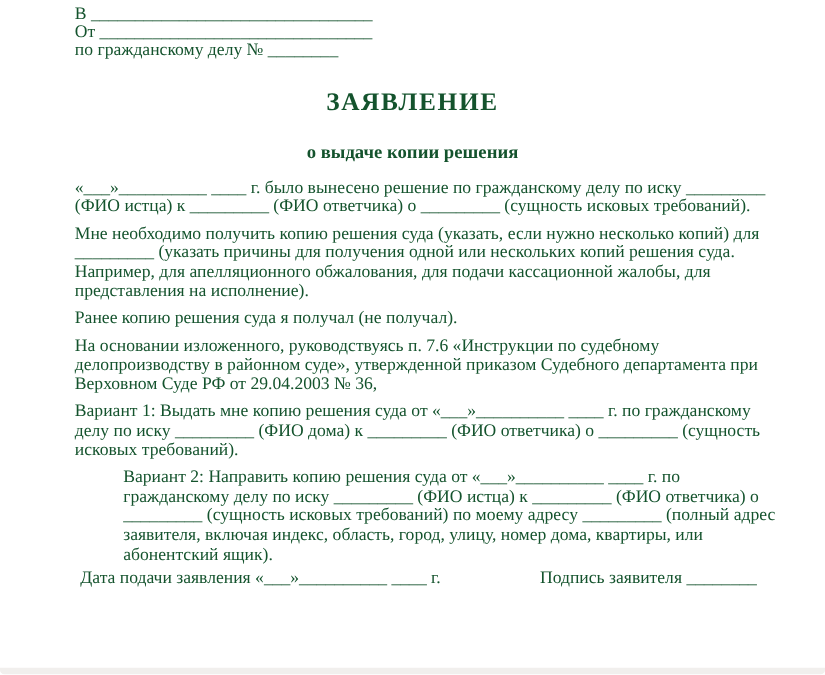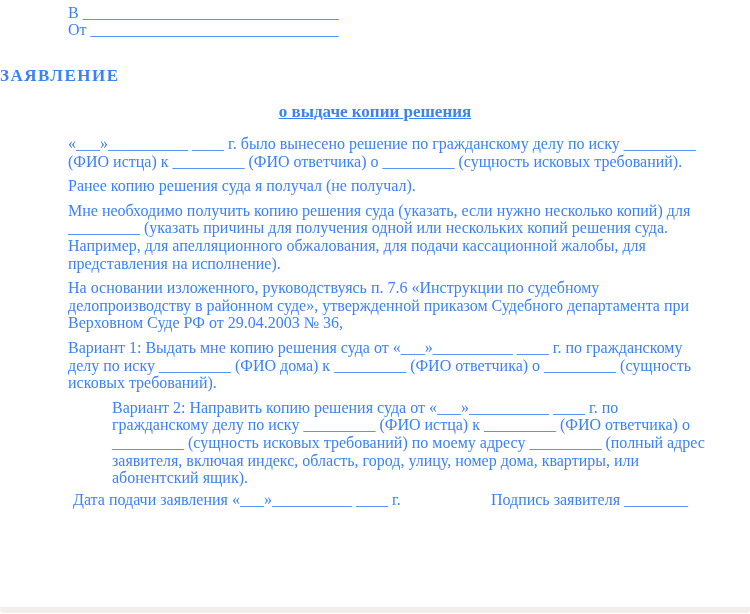--- a/index.html
+++ b/index.html
@@ -5,48 +5,48 @@
   html, body {
     margin: 0;
     padding: 0;
     background: #ffffff;
   }
   .page {
     position: relative;
     width: 750px;
     height: 614px;
     background: #ffffff;
-    color: #3b82f6;
+    color: #14532d;
     font-family: "Liberation Serif", "DejaVu Serif", serif;
     overflow: hidden;
     box-sizing: border-box;
   }
   
   .header-block {
     padding: 5px 60px 0 68px;
     font-size: 16px;
     line-height: 16.5px;
     white-space: nowrap;
   }
   .header-line { height: 16.5px; }
   
   .doc-title {
     margin-top: 24px;
+    text-align: center;
     font-weight: bold;
-    font-size: 17px;
+    font-size: 23px;
     line-height: 27px;
     letter-spacing: 1.5px;
   }
   .doc-subtitle {
-    margin-top: 13px;
+    margin-top: 23px;
     text-align: center;
     font-weight: bold;
     font-size: 17px;
     line-height: 20px;
-    text-decoration: underline;
   }
   
   .body-block {
     padding: 13px 43px 0 68px;
     font-size: 16px;
     line-height: 17.6px;
   }
   .para {
     margin: 0 0 7px 0;
   }
@@ -73,30 +73,31 @@
   }
 </style>
 </head>
 <body>
 
 <div class="page">
 
   <div class="header-block">
     <div class="header-line">В ________________________________</div>
     <div class="header-line">От _______________________________</div>
+    <div class="header-line">по гражданскому делу № ________</div>
   </div>
 
   <div class="doc-title">ЗАЯВЛЕНИЕ</div>
 
   <div class="doc-subtitle">о выдаче копии решения</div>
 
   <div class="body-block">
     <p class="para">«___»__________ ____ г. было вынесено решение по гражданскому делу по иску _________ (ФИО истца) к _________ (ФИО ответчика) о _________ (сущность исковых требований).</p>
+    <p class="para">Мне необходимо получить копию решения суда (указать, если нужно несколько копий) для _________ (указать причины для получения одной или нескольких копий решения суда. Например, для апелляционного обжалования, для подачи кассационной жалобы, для представления на исполнение).</p>
     <p class="para">Ранее копию решения суда я получал (не получал).</p>
-    <p class="para">Мне необходимо получить копию решения суда (указать, если нужно несколько копий) для _________ (указать причины для получения одной или нескольких копий решения суда. Например, для апелляционного обжалования, для подачи кассационной жалобы, для представления на исполнение).</p>
     <p class="para">На основании изложенного, руководствуясь п. 7.6 «Инструкции по судебному делопроизводству в районном суде», утвержденной приказом Судебного департамента при Верховном Суде РФ от 29.04.2003 № 36,</p>
     <p class="para">Вариант 1: Выдать мне копию решения суда от «___»__________ ____ г. по гражданскому делу по иску _________ (ФИО дома) к _________ (ФИО ответчика) о _________ (сущность исковых требований).</p>
     <p class="para">Вариант 2: Направить копию решения суда от «___»__________ ____ г. по гражданскому делу по иску _________ (ФИО истца) к _________ (ФИО ответчика) о _________ (сущность исковых требований) по моему адресу _________ (полный адрес заявителя, включая индекс, область, город, улицу, номер дома, квартиры, или абонентский ящик).</p>
   </div>
 
   <div class="footer-row">
     <span>Дата подачи заявления «___»__________ ____ г.</span>
     <span>Подпись заявителя ________</span>
   </div>
 

